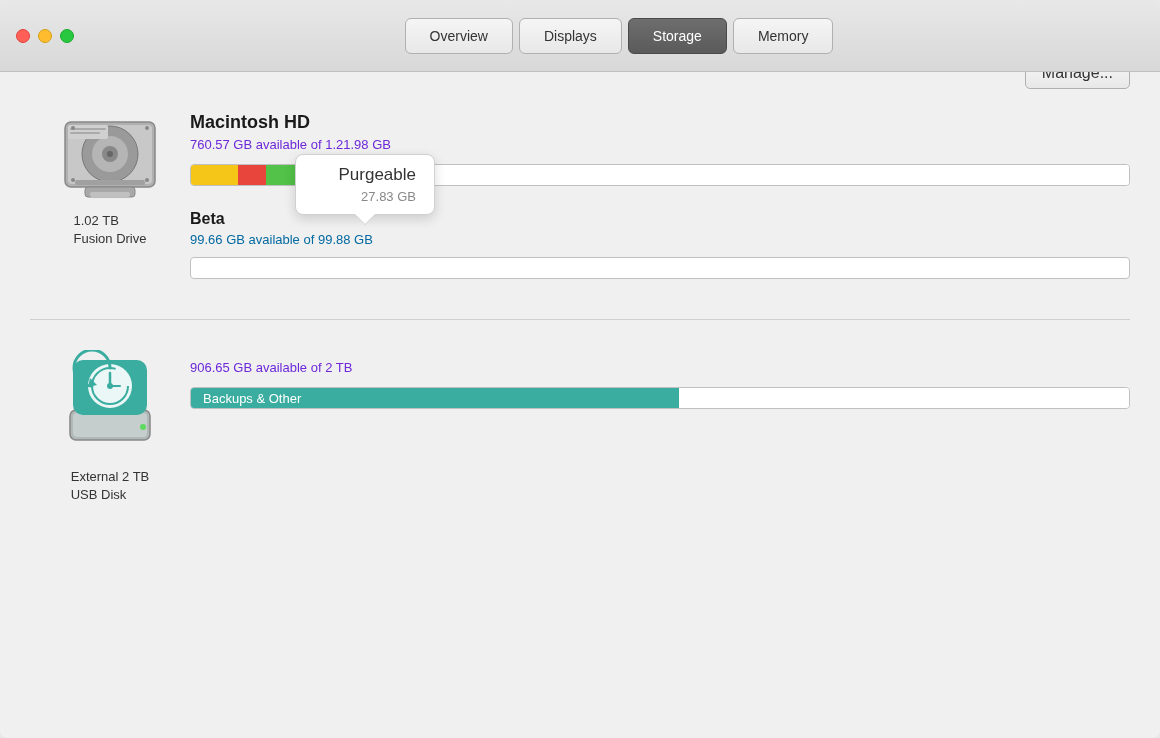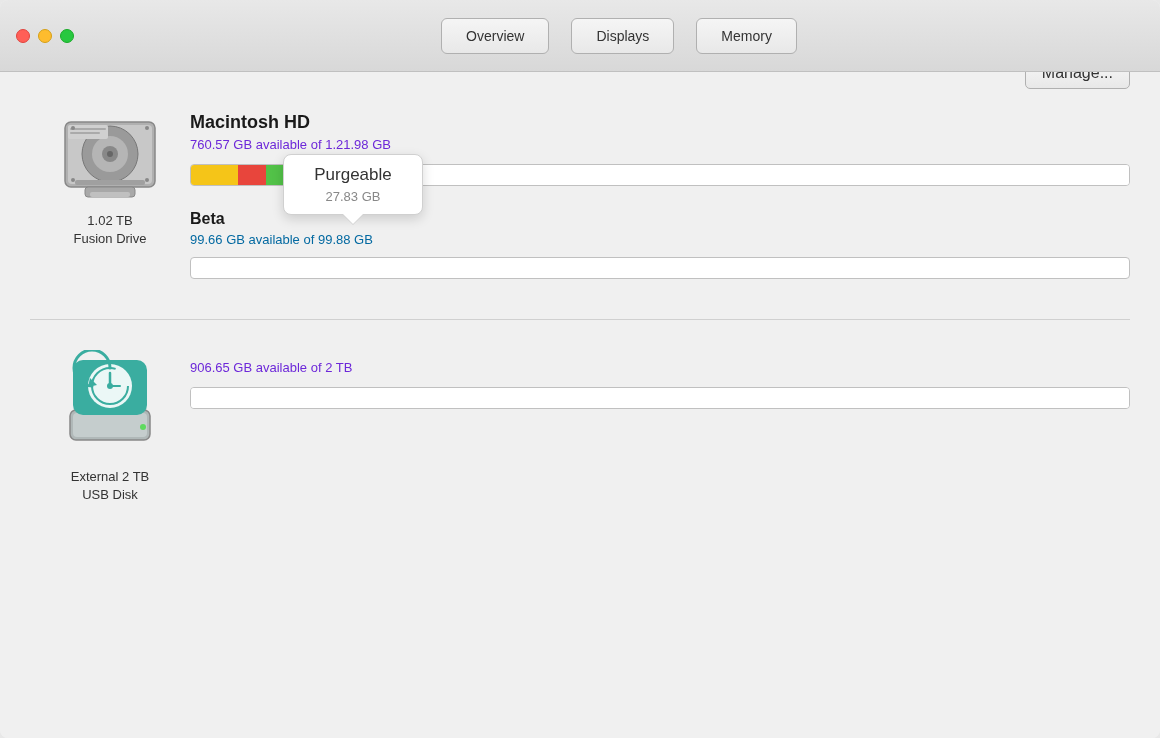--- a/index.html
+++ b/index.html
@@ -46,21 +46,21 @@
       border-radius: 50%;
       cursor: pointer;
     }
 
     .traffic-light.close { background: #ff5f57; border: 1px solid #e0443e; }
     .traffic-light.minimize { background: #febc2e; border: 1px solid #d4a017; }
     .traffic-light.maximize { background: #28c840; border: 1px solid #1aab29; }
 
     .tabs {
       display: flex;
-      gap: 16px;
+      gap: 0;
       align-items: center;
       height: 100%;
       margin: 0 auto;
     }
 
     .tab {
       padding: 8px 24px;
       font-size: 14px;
       color: #333;
       cursor: pointer;
@@ -86,28 +86,28 @@
       background: #f0f0f0;
       padding: 20px 30px;
       overflow-y: auto;
       position: relative;
     }
 
     
     .tooltip {
       position: absolute;
       top: 82px;
-      left: 283px;
+      left: 295px;
       background: white;
       border: 1px solid #d0d0d0;
       border-radius: 8px;
       padding: 10px 18px;
       box-shadow: 0 4px 12px rgba(0,0,0,0.15);
       z-index: 100;
-      text-align: center;
+      text-align: right;
       min-width: 140px;
     }
 
     .tooltip::after {
       content: '';
       position: absolute;
       bottom: -10px;
       left: 50%;
       transform: translateX(-50%);
       border-left: 10px solid transparent;
@@ -150,21 +150,20 @@
       display: flex;
       flex-direction: column;
       align-items: center;
       width: 160px;
       flex-shrink: 0;
     }
 
     .drive-label {
       font-size: 13px;
       color: #333;
-      text-align: center;
       line-height: 1.4;
     }
 
     
     .fusion-drive-img {
       width: 110px;
       height: 110px;
     }
 
     .drive-details {
@@ -293,20 +292,21 @@
   <div class="titlebar">
     <div class="window-controls">
       <div class="traffic-light close"></div>
       <div class="traffic-light minimize"></div>
       <div class="traffic-light maximize"></div>
     </div>
 
     <div class="tabs">
       <div class="tab">Overview</div>
       <div class="tab">Displays</div>
+      <div class="tab active">Storage</div>
       <div class="tab">Memory</div>
     </div>
   </div>
 
   <div class="content">
 
     <div class="tooltip">
       <div class="tooltip-title">Purgeable</div>
       <div class="tooltip-value">27.83 GB</div>
     </div>
@@ -397,19 +397,22 @@
         <div class="drive-label">
           <span>External 2 TB</span><br>
           <span>USB Disk</span>
         </div>
       </div>
 
       <div class="drive-details">
         <div class="drive-capacity">906.65 GB available of 2 TB</div>
 
         <div class="storage-bar-container">
+          <div class="storage-bar-segment seg-teal-label" style="width:52%">
+            <span>Backups &amp; Other</span>
+          </div>
           <div class="storage-bar-segment seg-free"></div>
         </div>
       </div>
     </div>
 
   </div>
 </div>
 
 </body></html>

